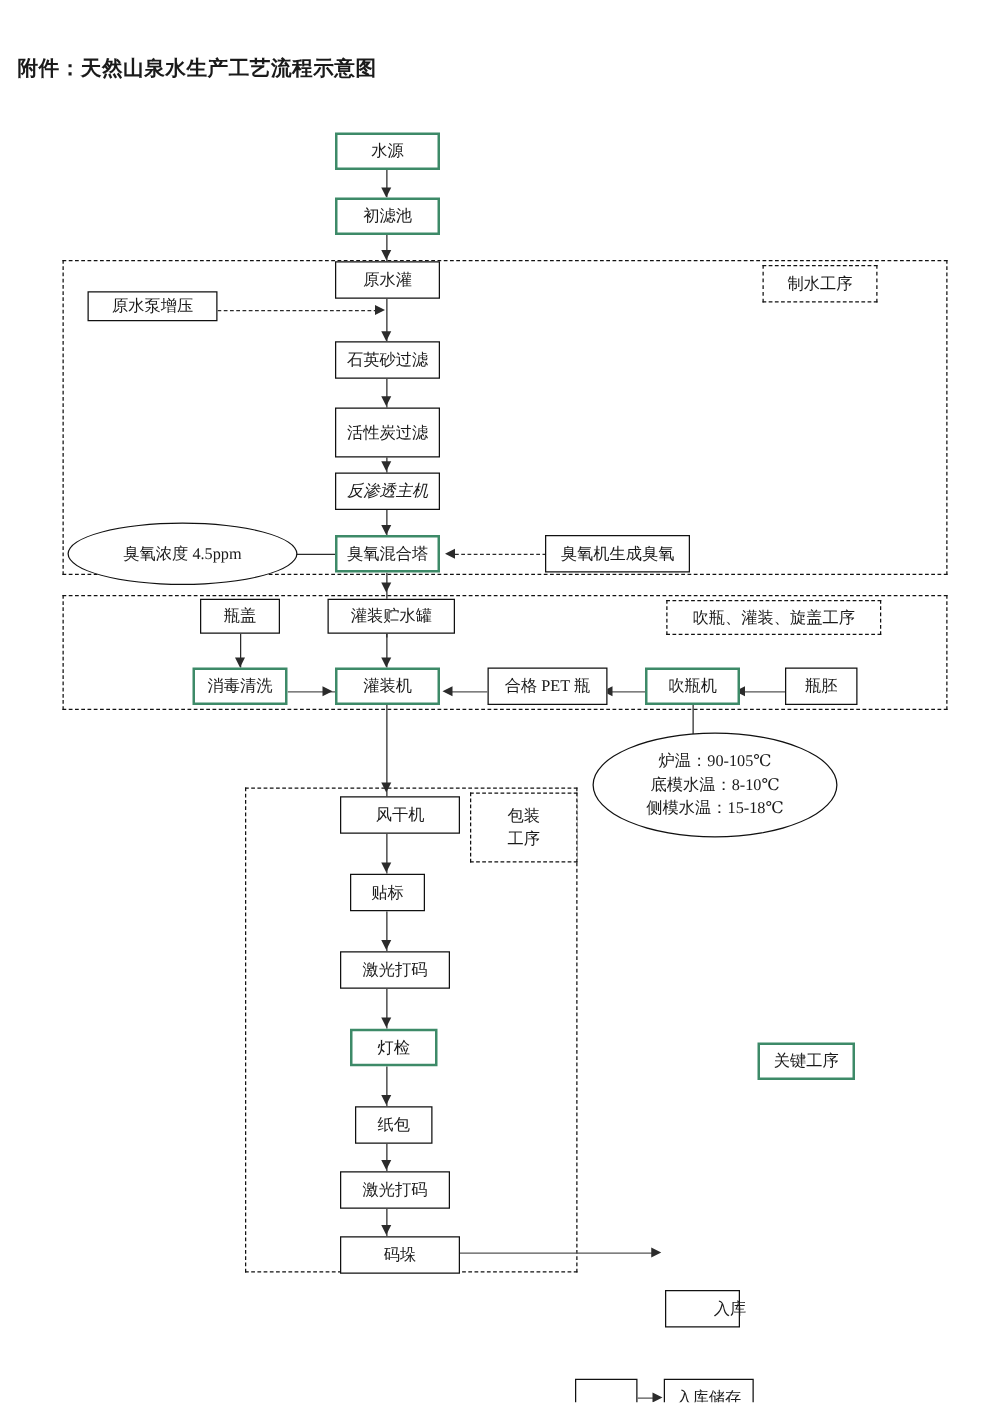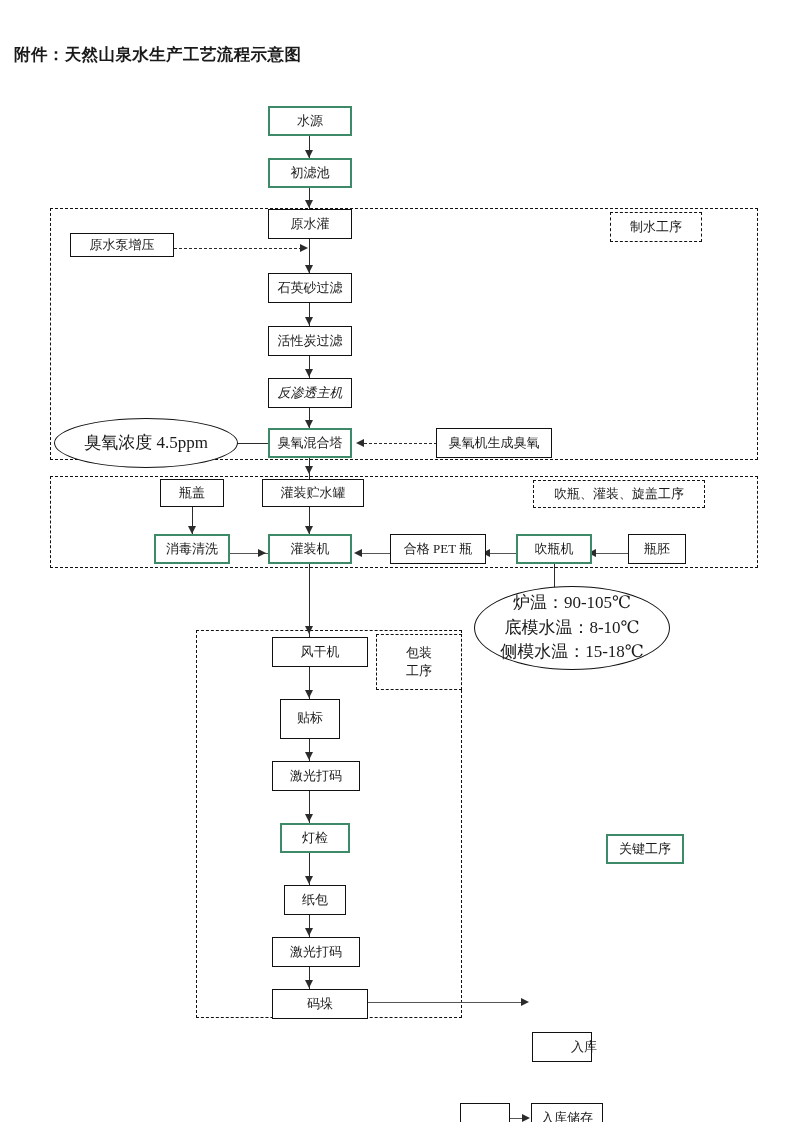--- a/index.html
+++ b/index.html
@@ -48,21 +48,21 @@
   .ellipse {
     position: absolute;
     box-sizing: border-box;
     border: 1px solid #111111;
     border-radius: 50%;
     background: #ffffff;
     display: flex;
     flex-direction: column;
     align-items: center;
     justify-content: center;
-    font-size: 17px;
+    font-size: 13px;
     line-height: 1.45;
     z-index: 6;
     white-space: nowrap;
   }
   .ellipse .ln { display: block; }
   
   .section {
     position: absolute;
     box-sizing: border-box;
     border: 1.4px dashed #111111;
@@ -181,21 +181,21 @@
   <div class="edge v" style="left:309px; top:239px; height:34px;"></div>
   <div class="arrow down" style="left:305px; top:265px;"></div>
 
   <div class="node" style="left:268px; top:273px; width:84px; height:30px;align-items:center;">
     <span>石英砂过滤</span>
   </div>
 
   <div class="edge v" style="left:309px; top:303px; height:24px;"></div>
   <div class="arrow down" style="left:305px; top:317px;"></div>
 
-  <div class="node" style="left:268px; top:326px; width:84px; height:30px;">
+  <div class="node" style="left:268px; top:326px; width:84px; height:40px;">
     <span>活性炭过滤</span>
   </div>
 
   <div class="edge v" style="left:309px; top:356px; height:23px;"></div>
   <div class="arrow down" style="left:305px; top:369px;"></div>
 
   <div class="node" style="left:268px; top:378px; width:84px; height:30px;font-style:italic;">
     <span>反渗透主机</span>
   </div>
 
@@ -269,21 +269,21 @@
 
   <div class="edge v" style="left:309px; top:564px; height:74px;"></div>
   <div class="arrow down" style="left:305px; top:626px;"></div>
 
   <div class="node" style="left:272px; top:637px; width:96px; height:30px;">
     <span>风干机</span>
   </div>
   <div class="edge v" style="left:309px; top:667px; height:32px;"></div>
   <div class="arrow down" style="left:305px; top:690px;"></div>
 
-  <div class="node" style="left:280px; top:699px; width:60px; height:40px;font-family:Liberation Mono, monospace;">
+  <div class="node" style="left:280px; top:699px; width:60px; height:30px;">
     <span>贴标</span>
   </div>
   <div class="edge v" style="left:309px; top:729px; height:32px;"></div>
   <div class="arrow down" style="left:305px; top:752px;"></div>
 
   <div class="node" style="left:272px; top:761px; width:88px; height:30px;">
     <span>激光打码</span>
   </div>
   <div class="edge v" style="left:309px; top:791px; height:32px;"></div>
   <div class="arrow down" style="left:305px; top:814px;"></div>

